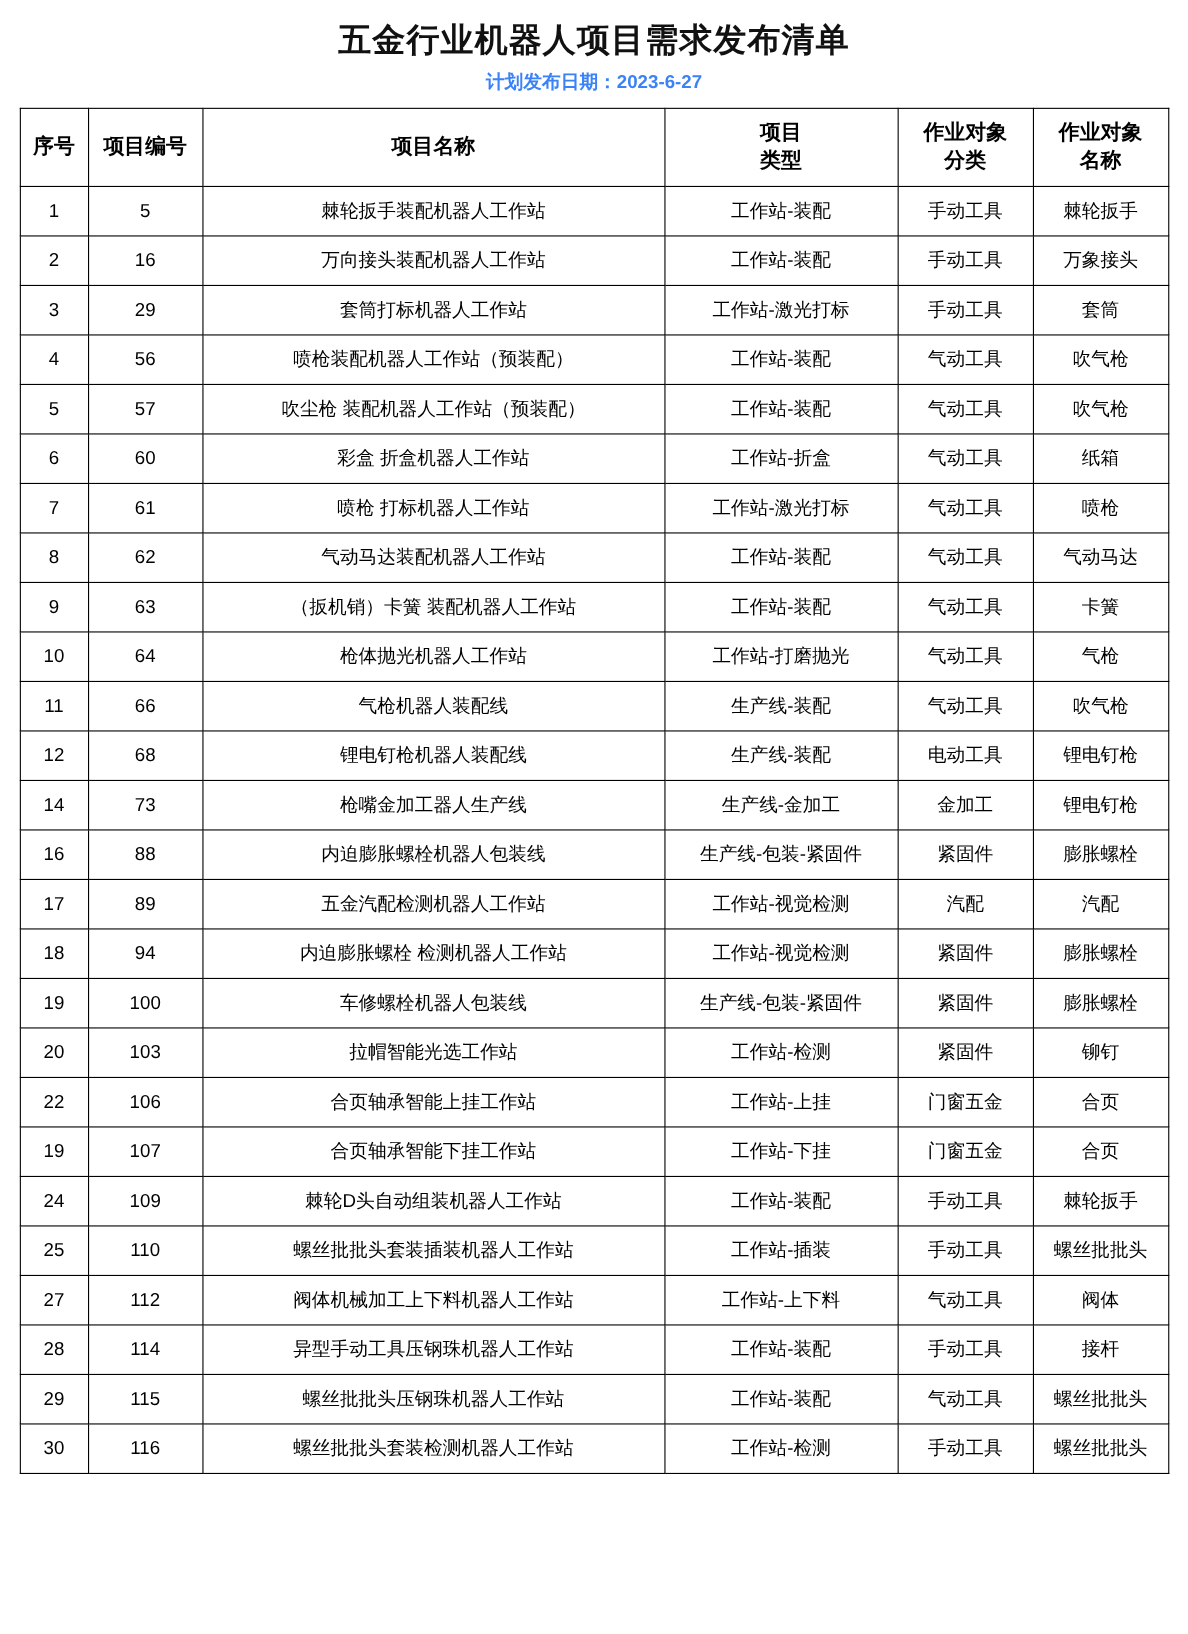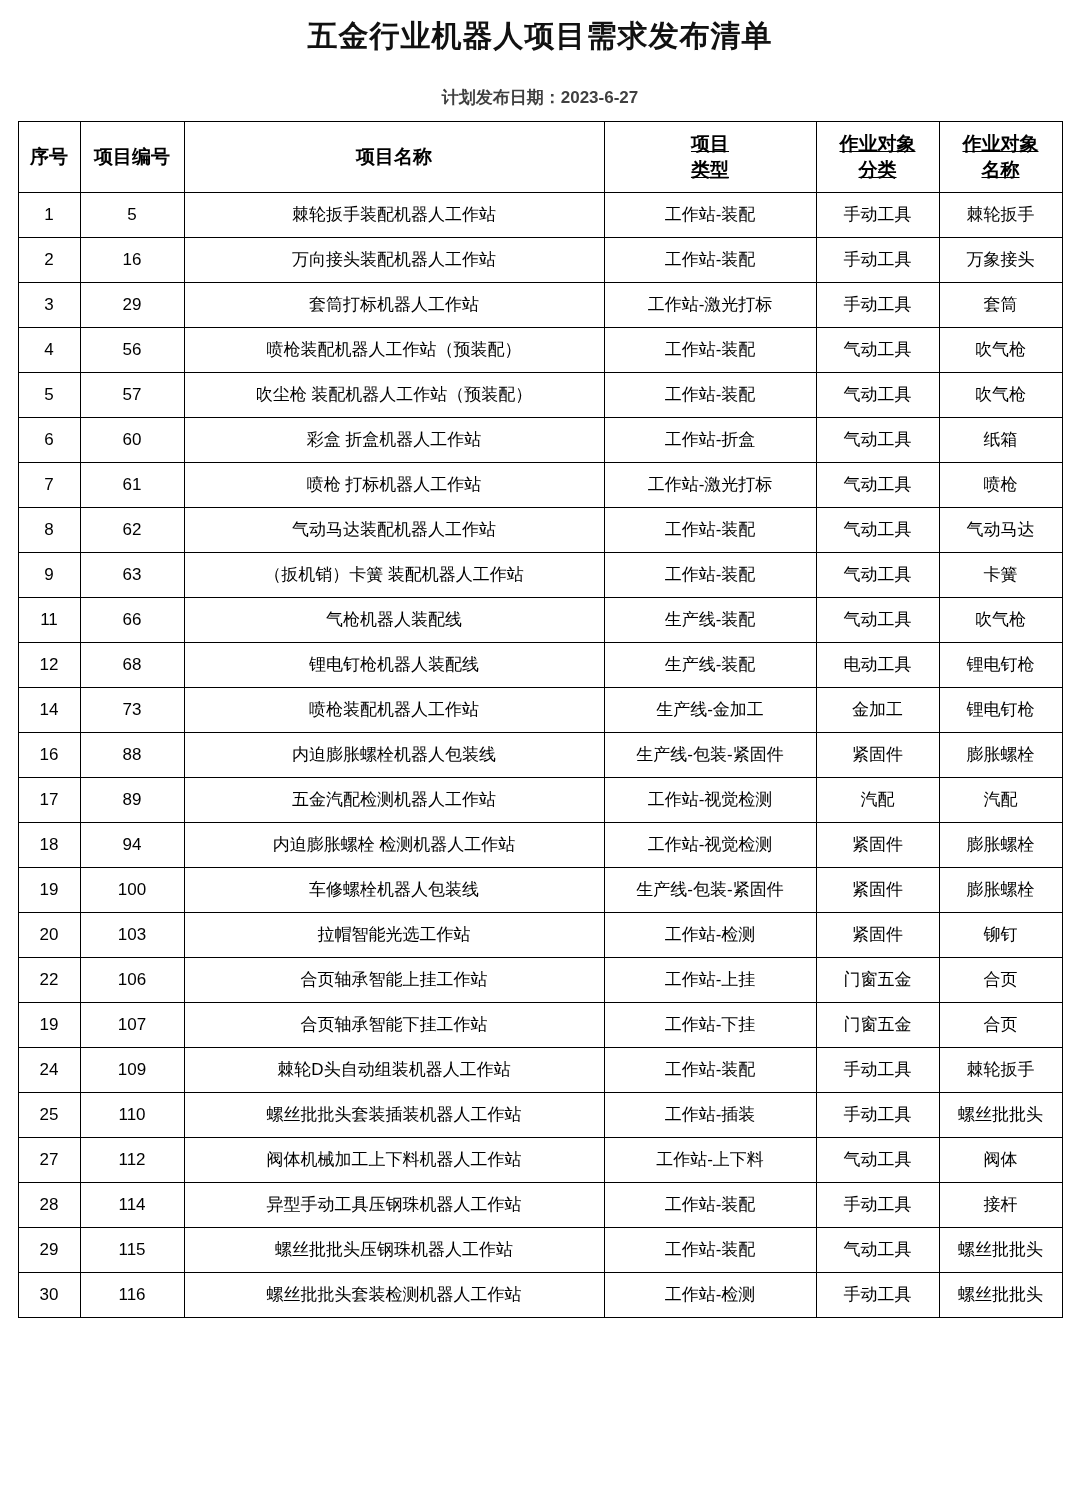--- a/index.html
+++ b/index.html
@@ -23,22 +23,21 @@
     font-weight: bold;
     letter-spacing: 1px;
     padding: 16px 0 6px 0;
     color: #111;
   }
   .doc-subtitle {
     text-align: center;
     font-size: 17px;
     font-weight: bold;
     padding-bottom: 12px;
-    color: #404040;
-    margin-top: 23px;
+    color: #3b82f6;
   }
   table.main {
     border-collapse: collapse;
     width: 1044px;
     margin: 0 auto;
     table-layout: fixed;
   }
   table.main th, table.main td {
     border: 1px solid #000000;
     text-align: center;
@@ -50,21 +49,20 @@
   }
   table.main thead th {
     font-weight: bold;
     font-size: 19px;
     padding: 6px 2px;
     height: 58px;
   }
   .th-two-line span {
     display: block;
     line-height: 1.35;
-    text-decoration: underline;
   }
   col.c-seq { width: 62px; }
   col.c-code { width: 104px; }
   col.c-name { width: 420px; }
   col.c-type { width: 212px; }
   col.c-objclass { width: 123px; }
   col.c-objname { width: 123px; }
   td.name-cell { font-size: 17.5px; }
   td.type-cell { font-size: 16.5px; }
   tbody tr td { height: 30px; }
@@ -172,39 +170,47 @@
         </tr>
         <tr>
           <td>9</td>
           <td>63</td>
           <td class="name-cell">（扳机销）卡簧 装配机器人工作站</td>
           <td class="type-cell">工作站-装配</td>
           <td>气动工具</td>
           <td>卡簧</td>
         </tr>
         <tr>
+          <td>10</td>
+          <td>64</td>
+          <td class="name-cell">枪体抛光机器人工作站</td>
+          <td class="type-cell">工作站-打磨抛光</td>
+          <td>气动工具</td>
+          <td>气枪</td>
+        </tr>
+        <tr>
           <td>11</td>
           <td>66</td>
           <td class="name-cell">气枪机器人装配线</td>
           <td class="type-cell">生产线-装配</td>
           <td>气动工具</td>
           <td>吹气枪</td>
         </tr>
         <tr>
           <td>12</td>
           <td>68</td>
           <td class="name-cell">锂电钉枪机器人装配线</td>
           <td class="type-cell">生产线-装配</td>
           <td>电动工具</td>
           <td>锂电钉枪</td>
         </tr>
         <tr>
           <td>14</td>
           <td>73</td>
-          <td class="name-cell">喷枪装配机器人工作站</td>
+          <td class="name-cell">枪嘴金加工器人生产线</td>
           <td class="type-cell">生产线-金加工</td>
           <td>金加工</td>
           <td>锂电钉枪</td>
         </tr>
         <tr>
           <td>16</td>
           <td>88</td>
           <td class="name-cell">内迫膨胀螺栓机器人包装线</td>
           <td class="type-cell">生产线-包装-紧固件</td>
           <td>紧固件</td>

